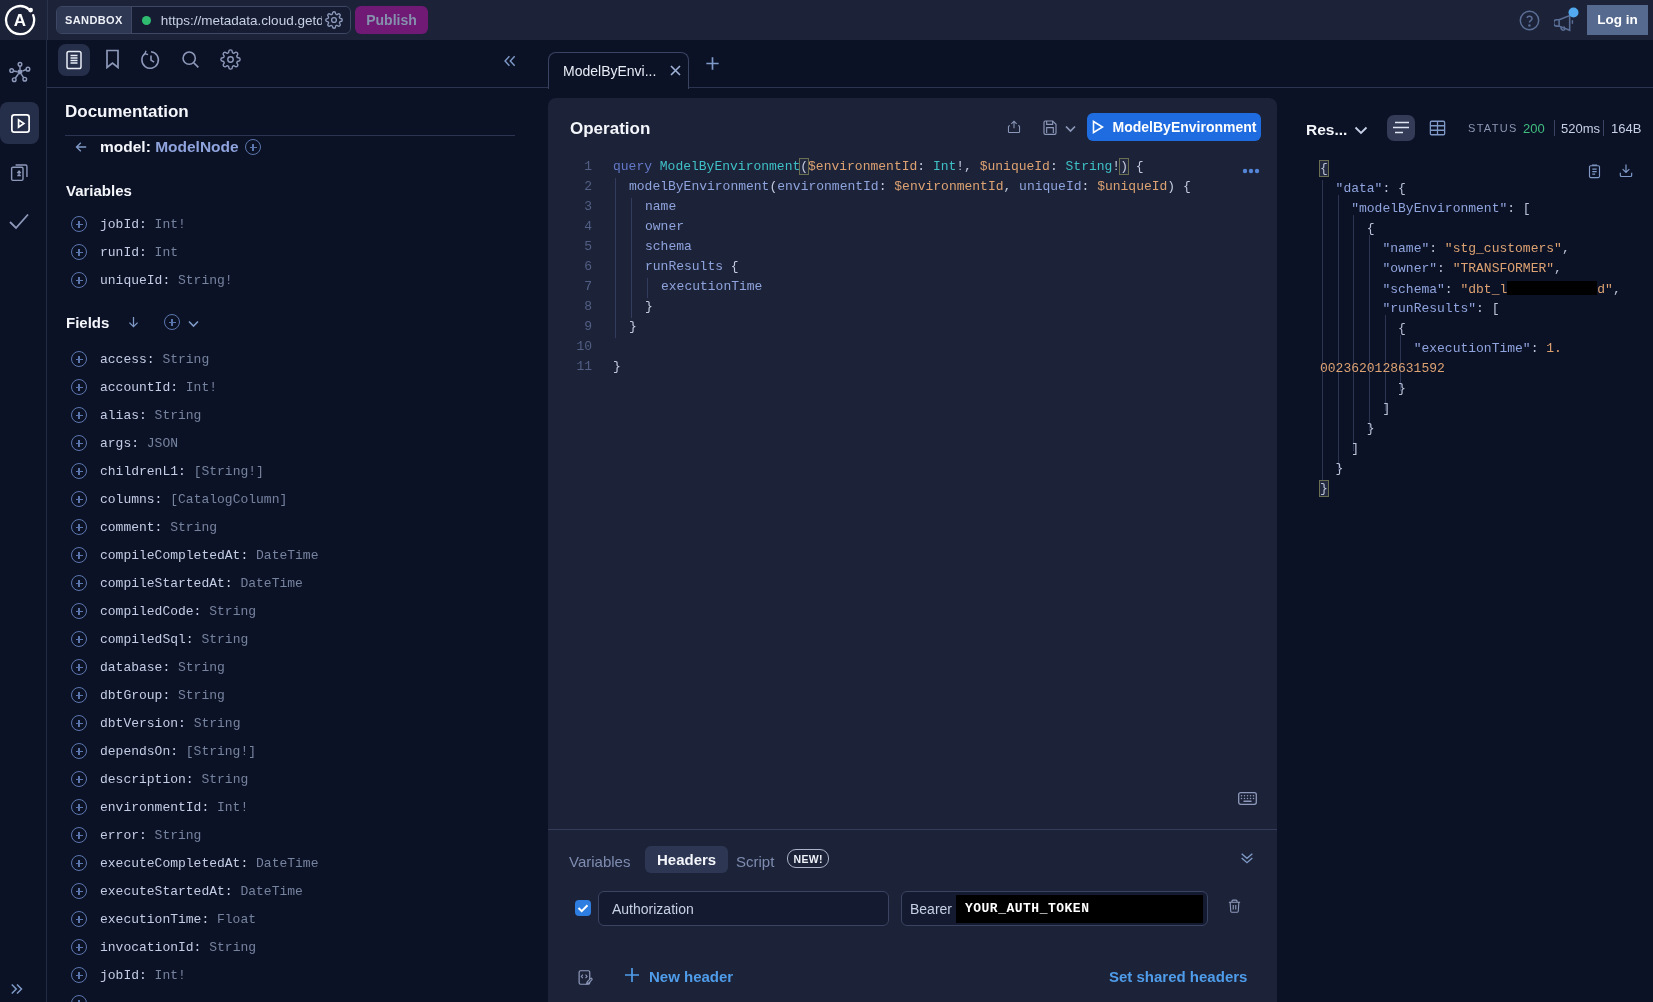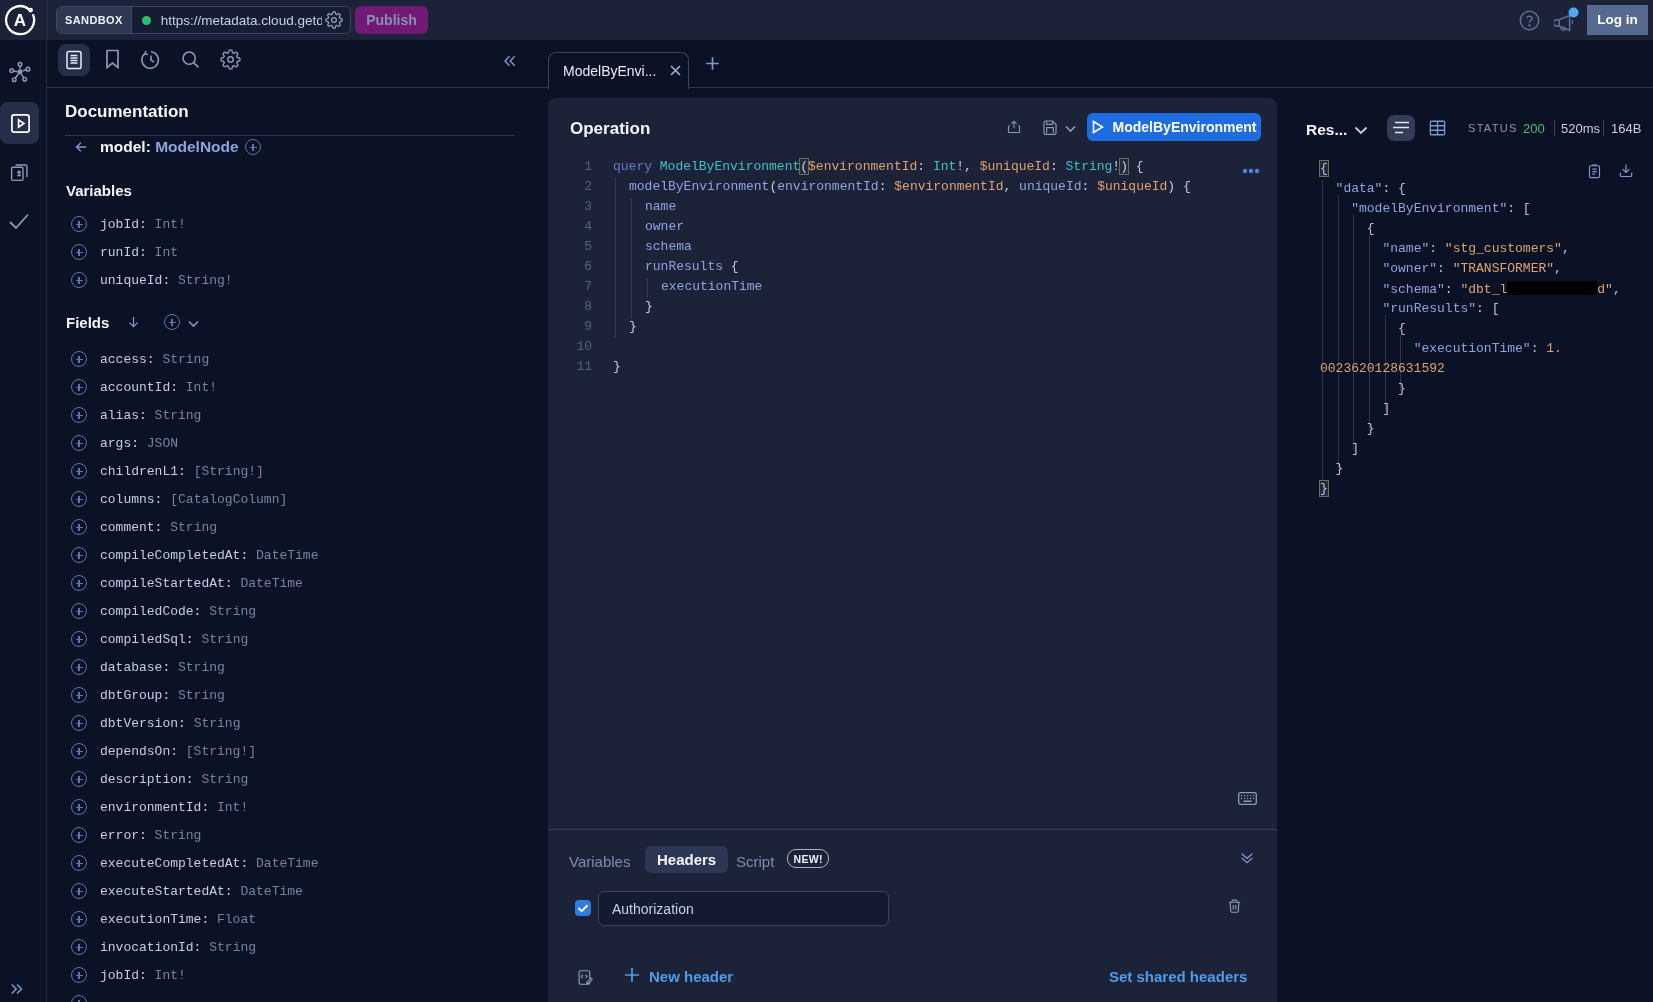--- a/index.html
+++ b/index.html
@@ -404,20 +404,21 @@
   <svg class="abs" style="left:691px;top:752px" width="16" height="16" viewBox="0 0 24 24" fill="none" stroke="#7f9ac8" stroke-width="2">
     <path d="M4 5.5 L12 12.5 L20 5.5 M4 12 L12 19 L20 12"></path>
   </svg>
 
   <div class="abs" style="left:27px;top:802px;width:16px;height:16px;background:#2e7de1;border-radius:4px">
     <svg width="16" height="16" viewBox="0 0 16 16" fill="none" stroke="#ffffff" stroke-width="2">
         <path d="M3.5 8 L6.7 11.2 L12.5 5.3"></path>
       </svg>
   </div>
   <div class="inputbox" style="left:50px;top:793px;width:291px;padding-left:13px">Authorization</div>
+  <div class="inputbox" style="left:353px;top:793px;width:307px;padding-left:8px">Bearer&nbsp;<span class="mono" style="display:inline-block;background:#000000;color:#ffffff;font-weight:bold;font-size:13px;width:247px;height:28px;line-height:28px;padding-left:9px;letter-spacing:0.5px">YOUR_AUTH_TOKEN</span></div>
   <svg class="abs" style="left:679px;top:798px" width="15" height="20" viewBox="0 0 24 24" fill="none" stroke="#8d99ba" stroke-width="1.8">
     <path d="M3 6 h18 M8 6 V4 a1.5 1.5 0 0 1 1.5 -1.5 h5 A1.5 1.5 0 0 1 16 4 v2 M5 6 l1 14.5 a1.5 1.5 0 0 0 1.5 1.4 h9 a1.5 1.5 0 0 0 1.5 -1.4 L19 6"></path>
     <path d="M10 10.5 v7 M14 10.5 v7"></path>
   </svg>
 
   <svg class="abs" style="left:29px;top:871px" width="17" height="17" viewBox="0 0 24 24" fill="none" stroke="#8d99ba" stroke-width="1.7">
     <rect x="3" y="2.5" width="15" height="19" rx="2"></rect>
     <path d="M8.3 8 L6 10.5 L8.3 13 M12 8 L14.3 10.5 L12 13" stroke-width="1.5"></path>
     <path d="M13.5 21 l1 -3 4.5 -4.5 a1.3 1.3 0 0 1 1.9 1.9 L16.4 20 z" fill="#0c1226"></path>
   </svg>

